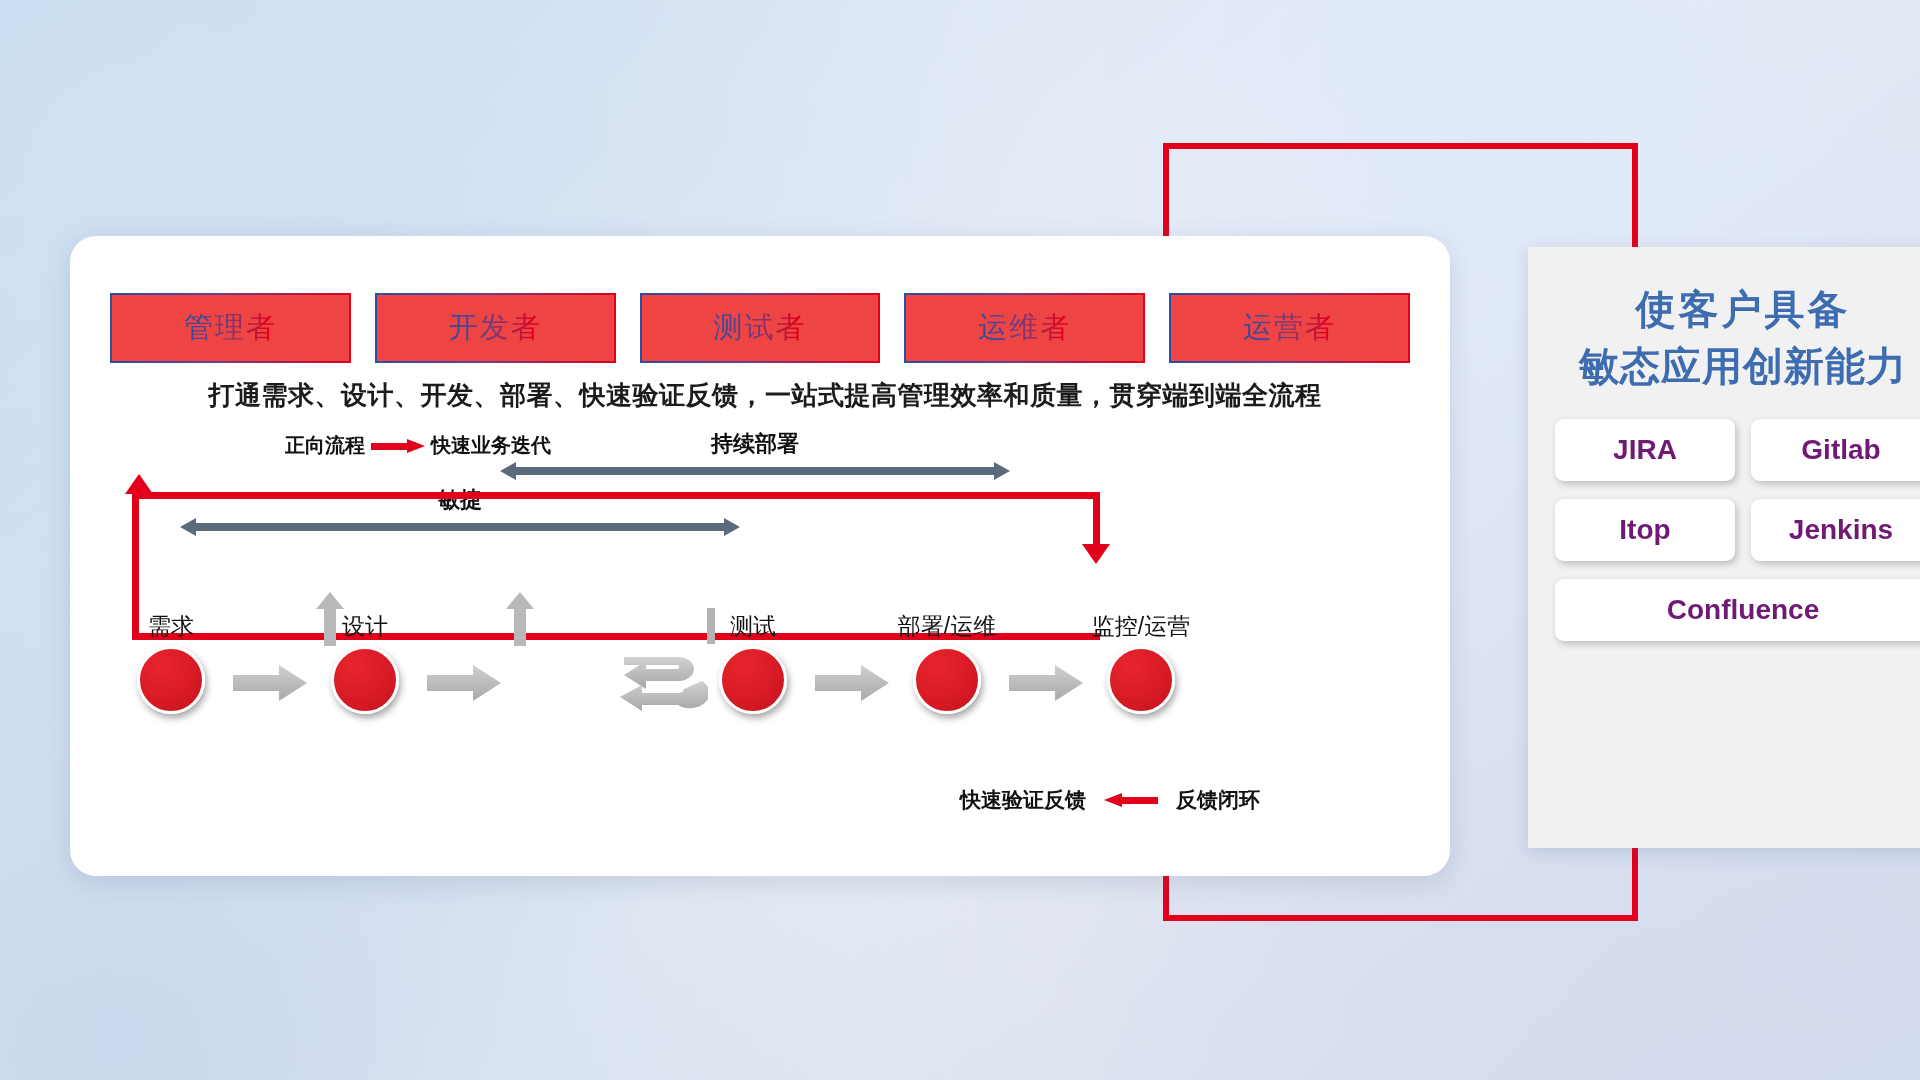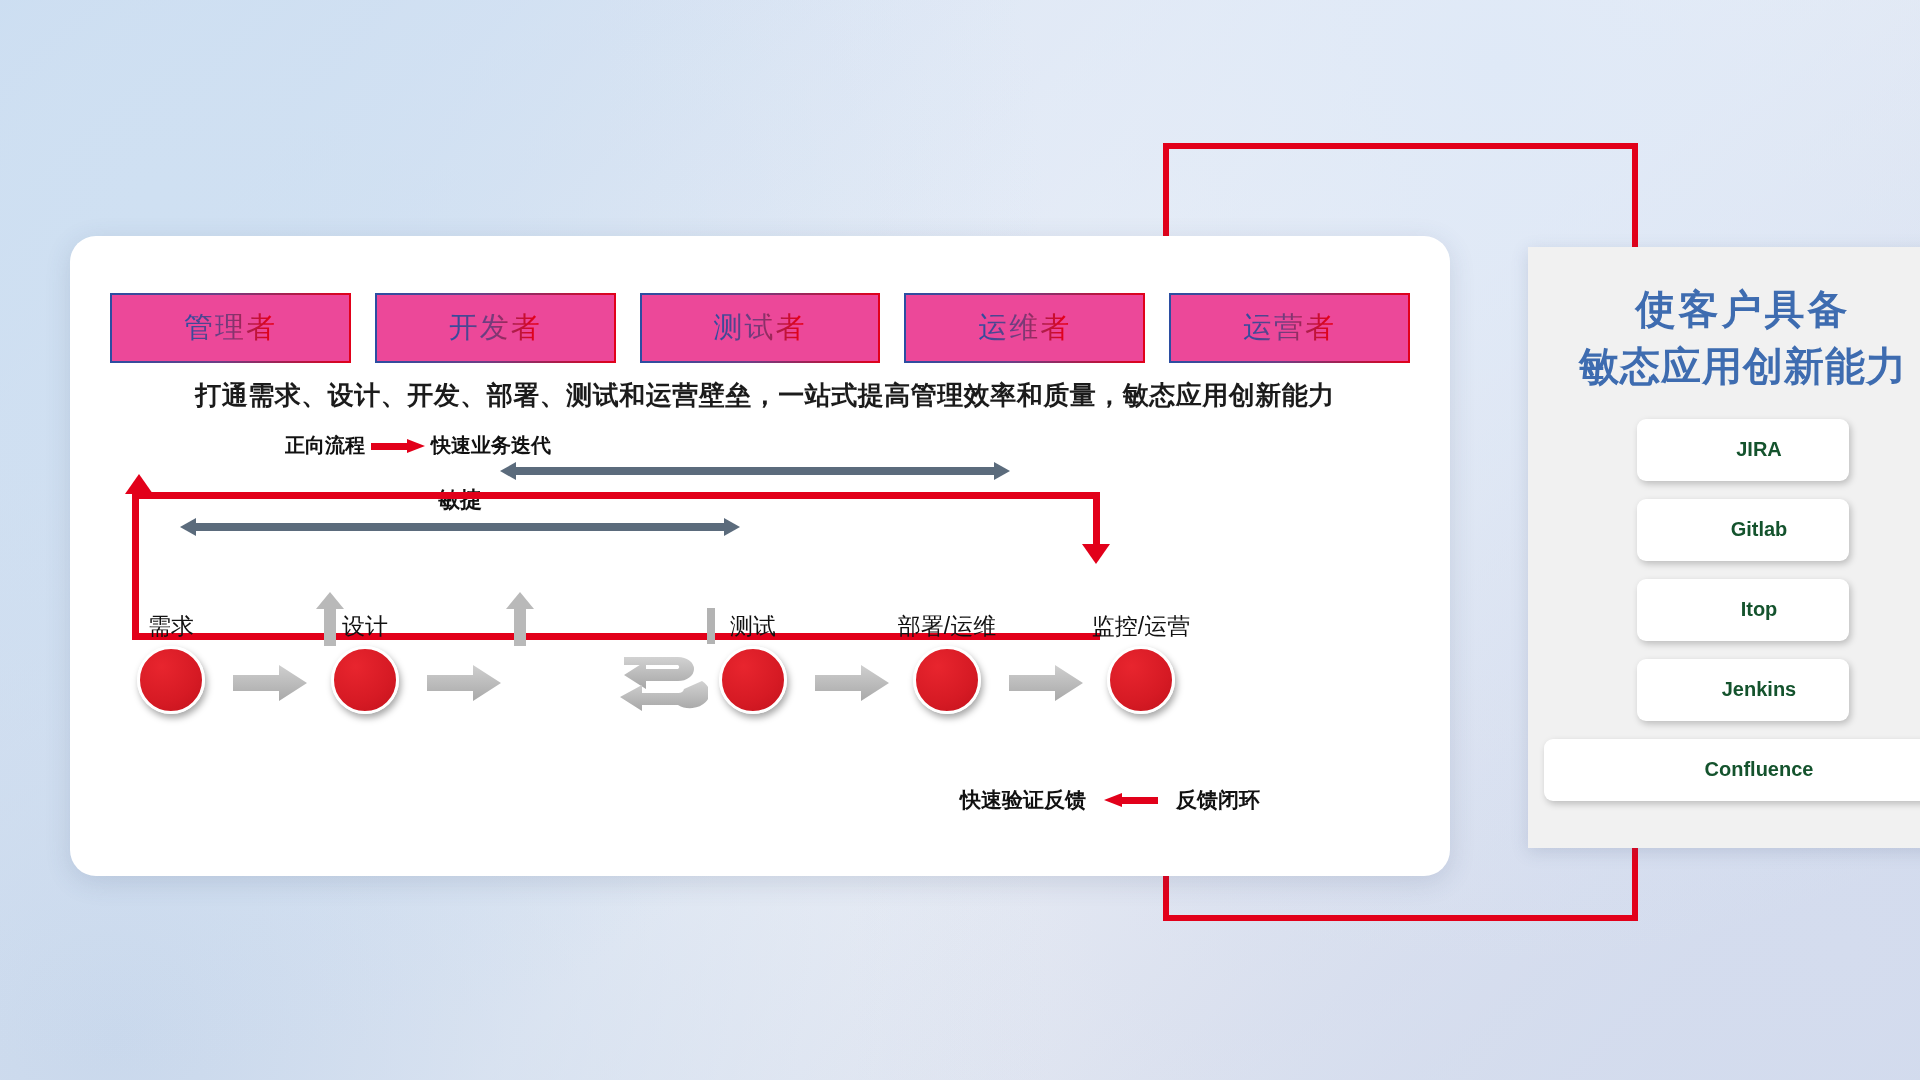--- a/index.html
+++ b/index.html
@@ -26,21 +26,21 @@
 
   
   #main-card{
     position:absolute;left:70px;top:236px;width:1380px;height:640px;
     background:#fff;border-radius:26px;box-shadow:0 6px 26px rgba(60,80,120,.16);
   }
 
   
   #roles{position:absolute;left:40px;top:57px;width:1300px;height:70px;display:flex;gap:24px;}
   .role-box{
-    flex:1;position:relative;background:#ec4899;
+    flex:1;position:relative;background:#ef4444;
     display:flex;align-items:center;justify-content:center;
   }
   .role-box::before{
     content:"";position:absolute;inset:0;padding:2px;
     background:linear-gradient(90deg,#2b4ea2 0%,#6b3f86 45%,#e2001a 100%);
     -webkit-mask:linear-gradient(#000 0 0) content-box,linear-gradient(#000 0 0);
     -webkit-mask-composite:xor;mask-composite:exclude;pointer-events:none;
   }
   .role-label{
     position:relative;font-size:29px;letter-spacing:2px;font-weight:400;
@@ -118,23 +118,22 @@
     position:absolute;left:1528px;top:247px;width:430px;height:601px;
     background:#f1f1f1;box-shadow:0 4px 16px rgba(70,90,130,.18);
   }
   #panel-title{margin-top:34px;text-align:center;color:#3e6cb0;font-weight:bold;line-height:1.42;}
   #panel-title .l1{font-size:40px;letter-spacing:3px;display:block;}
   #panel-title .l2{font-size:40px;letter-spacing:1px;display:block;}
   #chips{margin:24px 16px 0 16px;display:flex;flex-wrap:wrap;gap:18px 16px;justify-content:center;}
   .chip{
     background:#fff;border-radius:9px;height:62px;
     display:flex;align-items:center;justify-content:center;
-    font-size:20px;font-weight:bold;color:#14532d;
+    font-size:28px;font-weight:bold;color:#701a75;
     box-shadow:2px 3px 7px rgba(0,0,0,.22);
-    padding-left:32px;
   }
   .chip.half{width:180px;}
   .chip.full{width:376px;}
 </style>
 </head>
 <body>
 
 <div id="stage">
 
   <div class="red-bracket" id="bracket-top"></div>
@@ -156,31 +155,32 @@
         <span class="role-label">测试者</span>
       </div>
       <div class="role-box">
         <span class="role-label">运维者</span>
       </div>
       <div class="role-box">
         <span class="role-label">运营者</span>
       </div>
     </div>
 
-    <div id="desc">打通需求、设计、开发、部署、测试和运营壁垒，一站式提高管理效率和质量，敏态应用创新能力</div>
+    <div id="desc">打通需求、设计、开发、部署、快速验证反馈，一站式提高管理效率和质量，贯穿端到端全流程</div>
 
     <div id="fwd-flow">
       <span class="txt">正向流程</span>
       <span class="red-arrow">
         <span class="shaft"></span>
           <span class="head"></span>
       </span>
       <span class="txt">快速业务迭代</span>
     </div>
 
+    <div class="arrow-cap" id="cap-deploy">持续部署</div>
     <div class="slate-arrow" id="arrow-deploy">
       <span class="hl"></span>
         <span class="bar"></span>
         <span class="hr"></span>
     </div>
 
     <div class="arrow-cap" id="cap-agile">敏捷</div>
     <div class="slate-arrow" id="arrow-agile">
       <span class="hl"></span>
         <span class="bar"></span>

